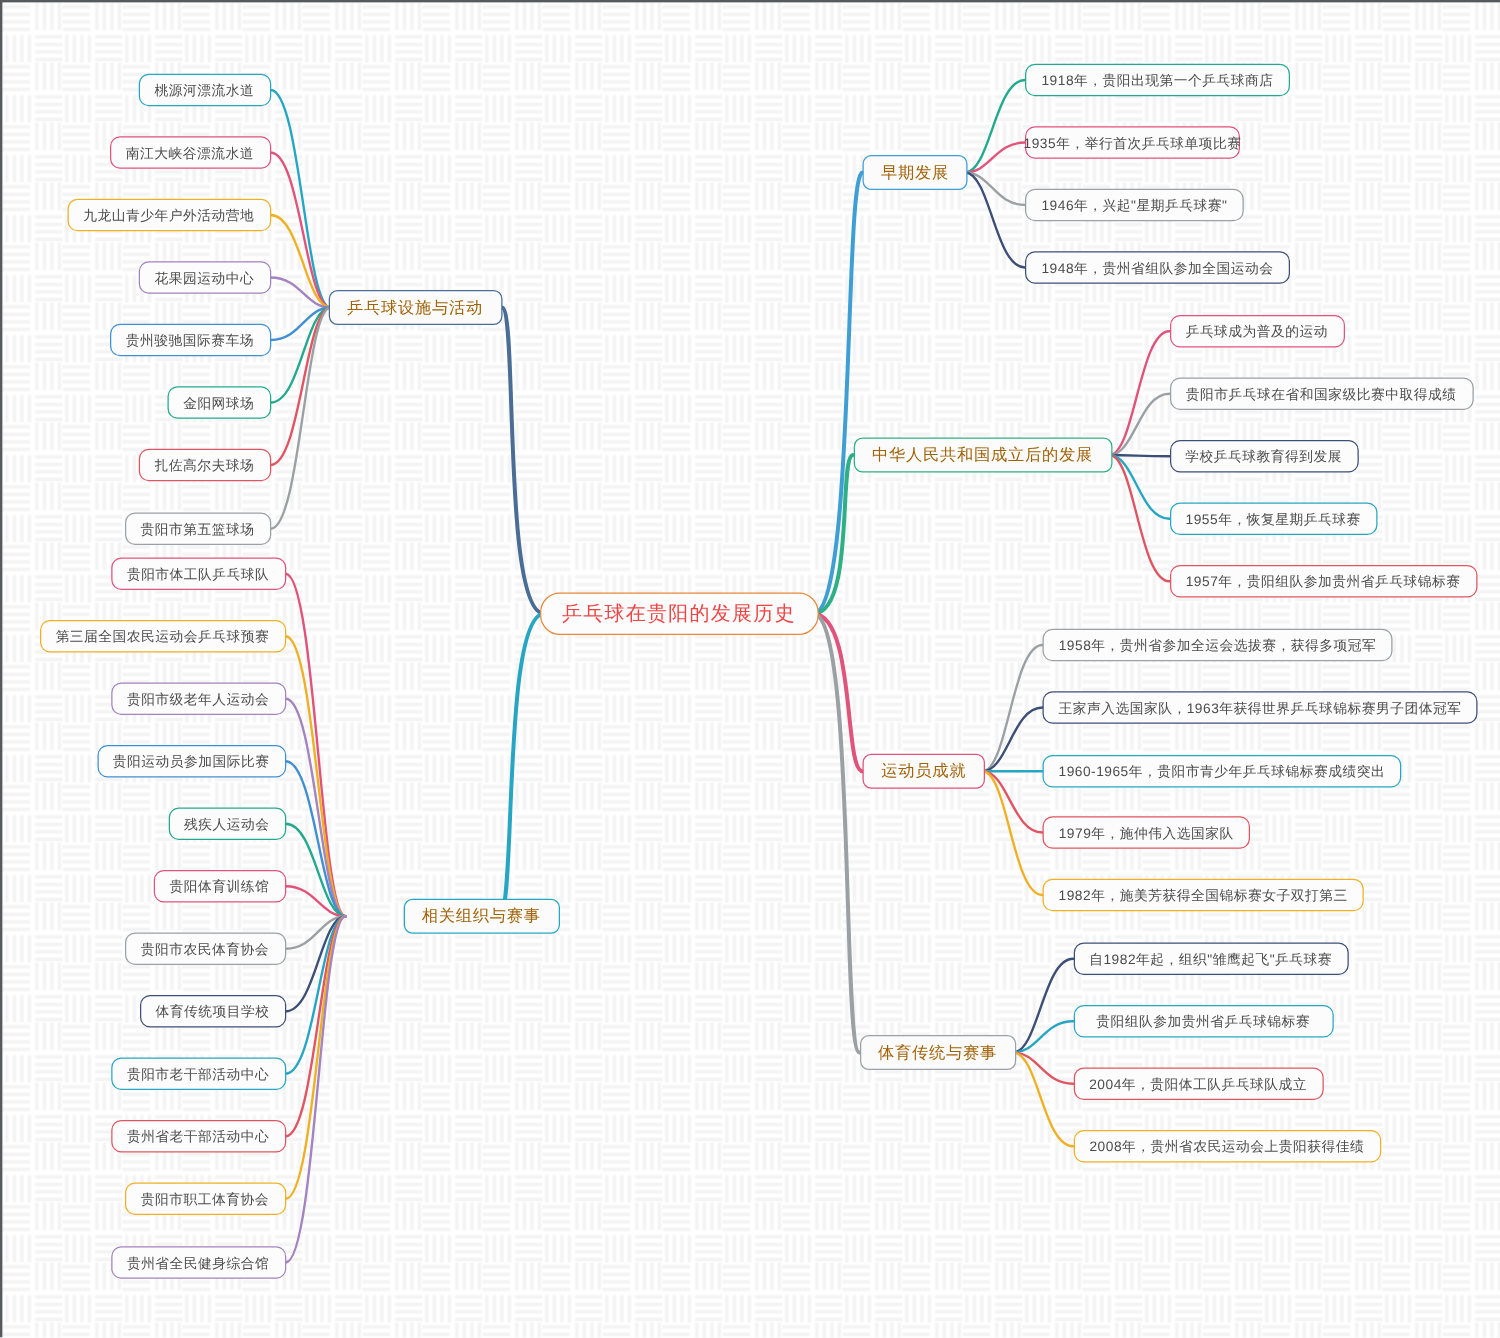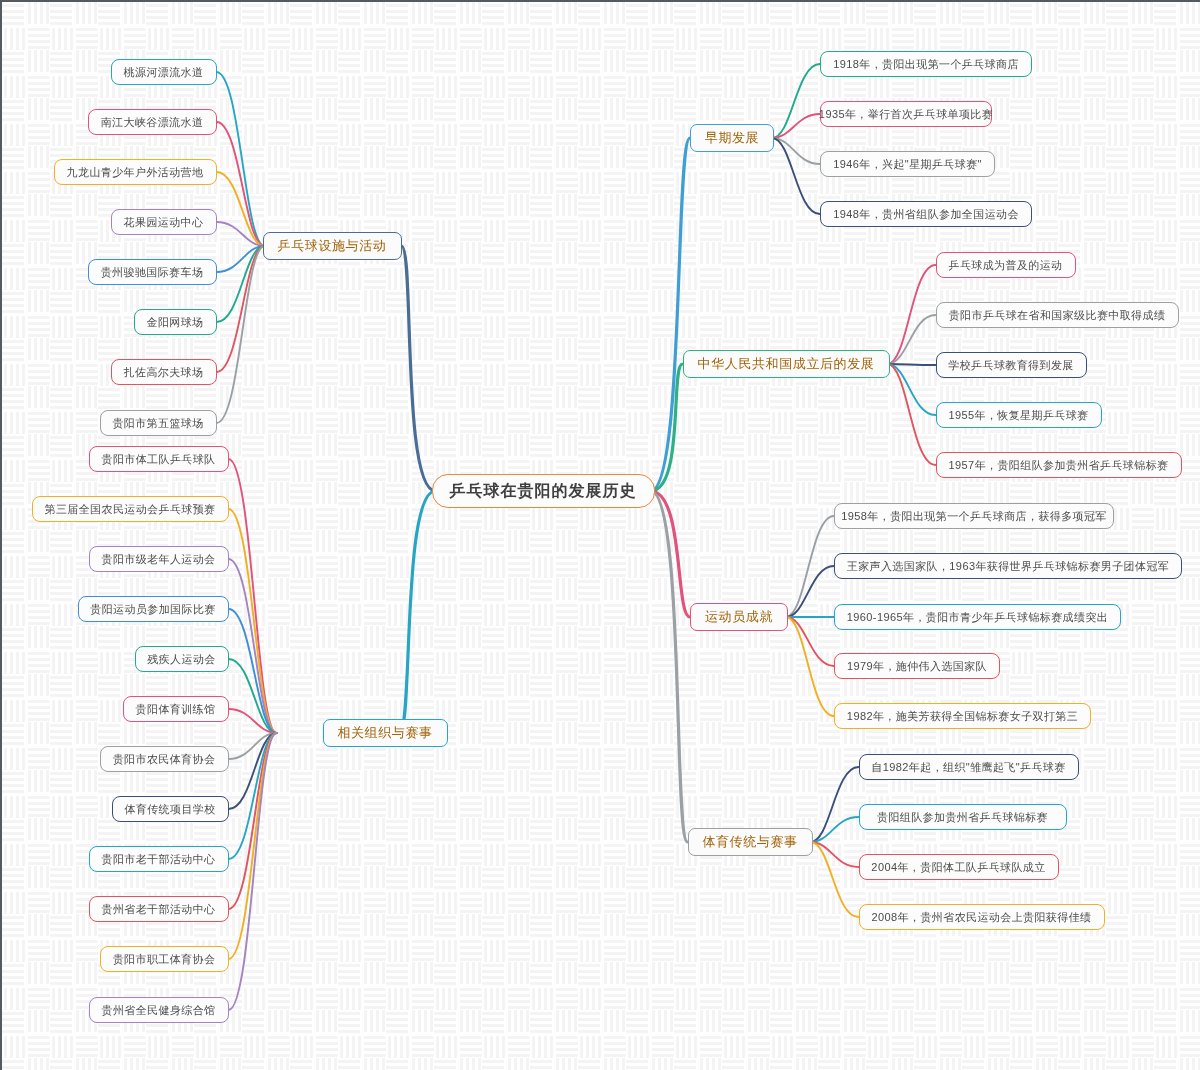--- a/index.html
+++ b/index.html
@@ -56,24 +56,23 @@
     border-width: 1.6px;
     border-radius: 9px;
     color: #4a4a4a;
     white-space: nowrap;
     letter-spacing: 0.4px;
   }
   .node.root {
     border-width: 1.8px;
     border-radius: 16px;
     font-size: 16px;
-    color: #404040;
+    color: #ef4444;
     background: #fcfcfc;
     letter-spacing: 1px;
-    font-weight: bold;
   }
   .node.branch {
     border-radius: 7px;
     font-size: 13px;
     color: #a16207;
     background: #fbfbfb;
     letter-spacing: 0.6px;
   }
   .node.leaf {
     border-radius: 8px;
@@ -259,21 +258,21 @@
       <div class="node leaf" style="left: 933.5px; top: 400px; width: 166px; height: 26px; border-color: rgb(39, 166, 196);">
         <span>1955年，恢复星期乒乓球赛</span>
       </div>
       <div class="node leaf" style="left: 933.5px; top: 450px; width: 246px; height: 26px; border-color: rgb(224, 85, 97);">
         <span>1957年，贵阳组队参加贵州省乒乓球锦标赛</span>
       </div>
       <div class="node branch" style="left: 688px; top: 601px; width: 98px; height: 28px; border-color: rgb(224, 83, 122);">
         <span>运动员成就</span>
       </div>
       <div class="node leaf" style="left: 832px; top: 501px; width: 280px; height: 26px; border-color: rgb(154, 160, 164);">
-        <span>1958年，贵阳出现第一个乒乓球商店，获得多项冠军</span>
+        <span>1958年，贵州省参加全运会选拔赛，获得多项冠军</span>
       </div>
       <div class="node leaf" style="left: 832px; top: 551px; width: 348px; height: 26px; border-color: rgb(60, 79, 119);">
         <span>王家声入选国家队，1963年获得世界乒乓球锦标赛男子团体冠军</span>
       </div>
       <div class="node leaf" style="left: 832px; top: 602px; width: 287px; height: 26px; border-color: rgb(39, 166, 196);">
         <span>1960-1965年，贵阳市青少年乒乓球锦标赛成绩突出</span>
       </div>
       <div class="node leaf" style="left: 832px; top: 651px; width: 166px; height: 26px; border-color: rgb(224, 85, 97);">
         <span>1979年，施仲伟入选国家队</span>
       </div>

